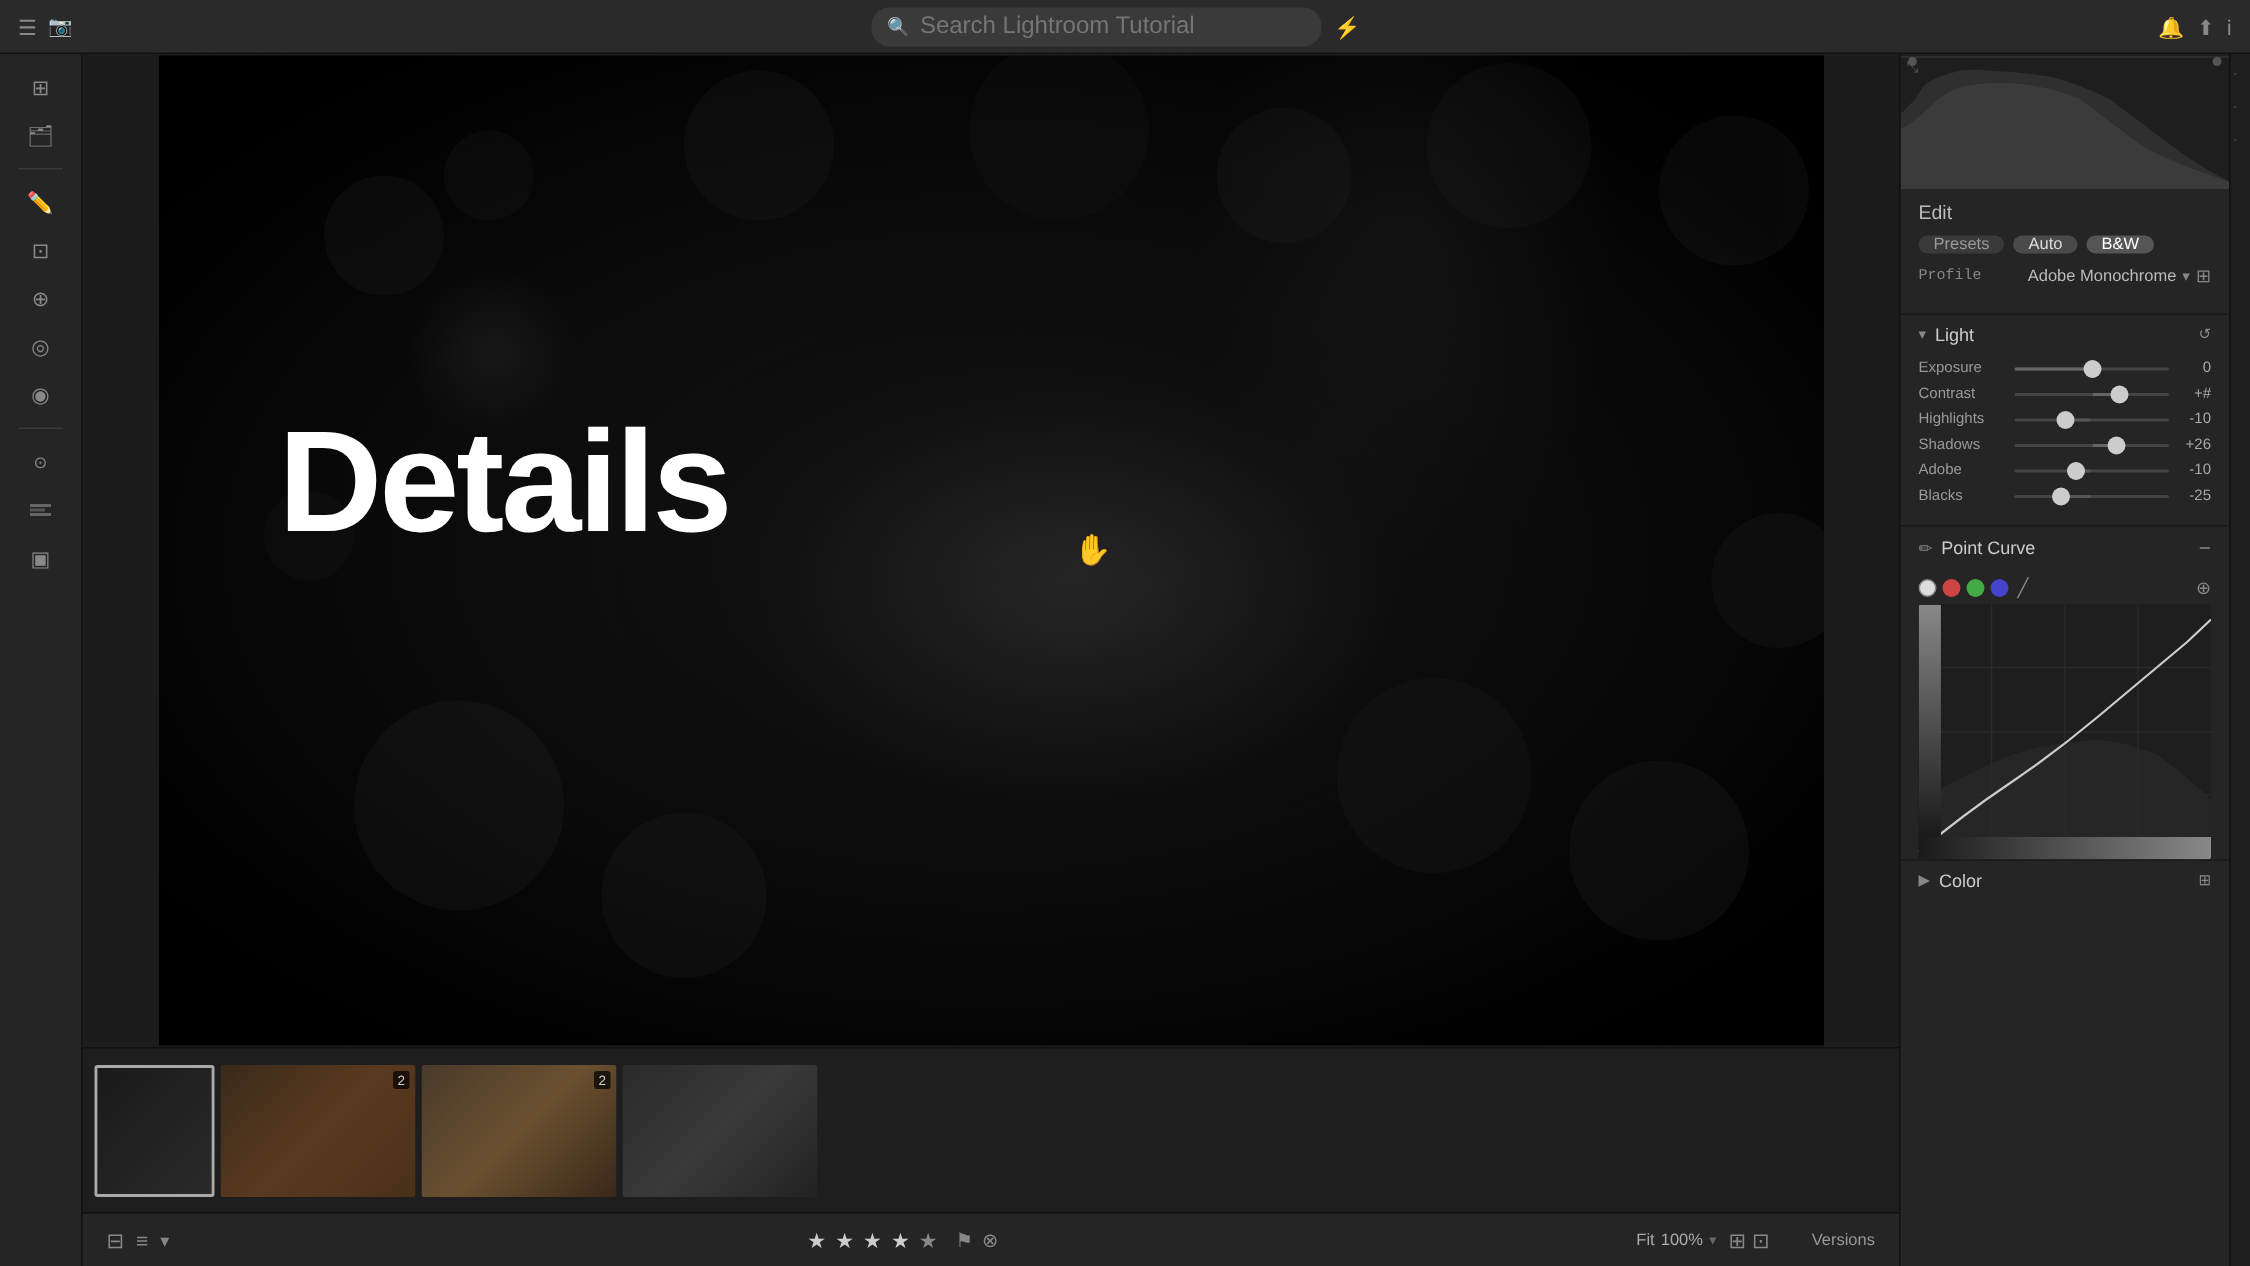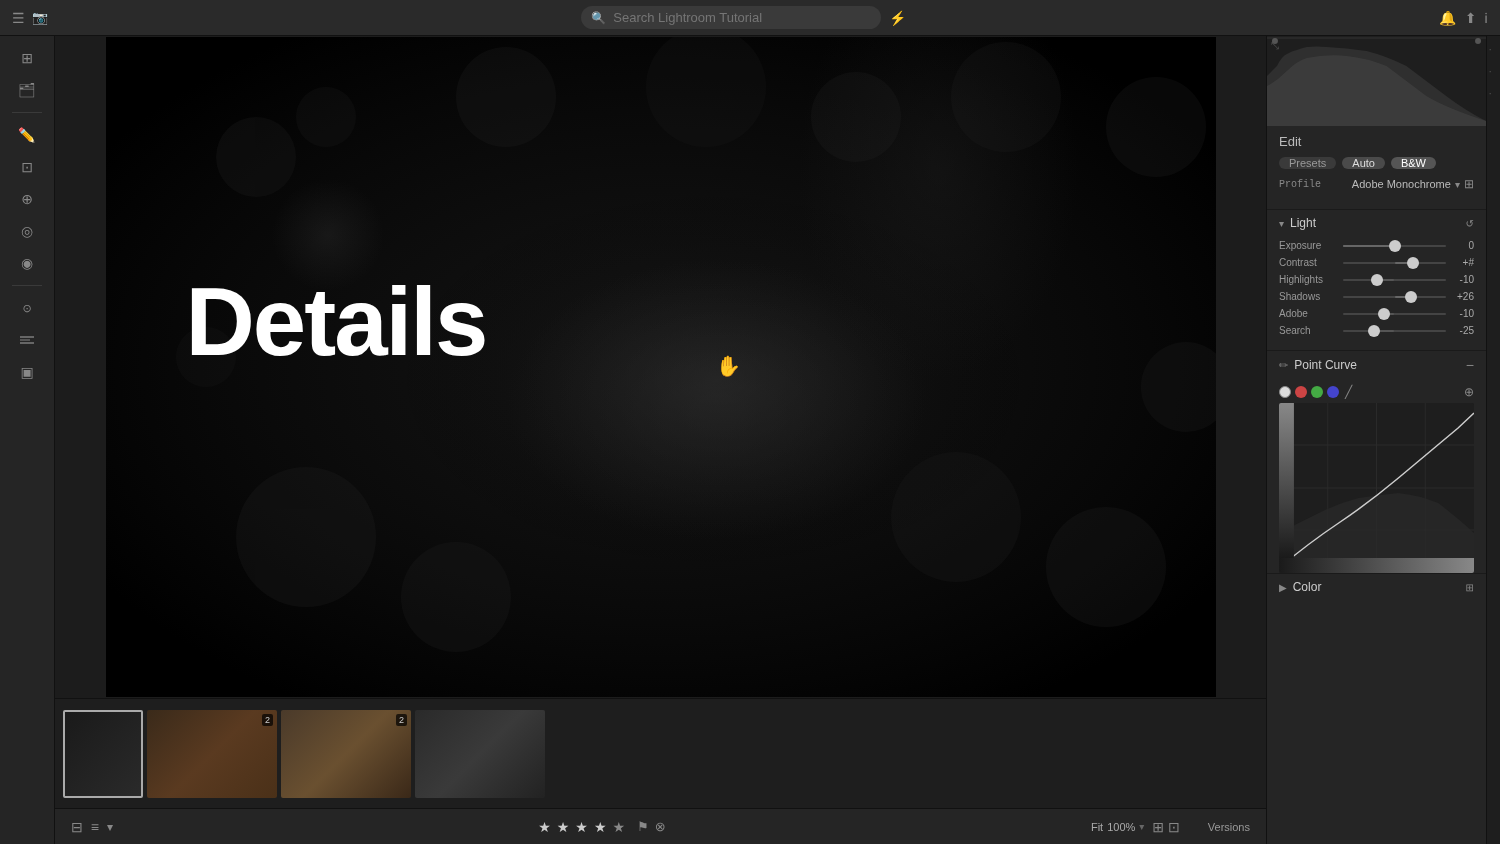--- a/index.html
+++ b/index.html
@@ -27,21 +27,21 @@
     }
     .top-bar-left { display: flex; align-items: center; gap: 8px; }
     .top-bar-center { display: flex; align-items: center; gap: 8px; }
     .top-bar-right { display: flex; align-items: center; gap: 8px; }
 
     .search-bar {
       background: #3a3a3a;
       border: none;
       border-radius: 12px;
       color: #f0abfc;
-      font-size: 13px;
+      font-size: 16px;
       padding: 4px 32px;
       width: 300px;
       outline: none;
       position: relative;
     }
     .search-container {
       position: relative;
       display: flex;
       align-items: center;
     }
@@ -688,21 +688,21 @@
       <div class="slider-row">
         <span class="slider-label">Adobe</span>
         <div class="slider-track">
           <div class="slider-fill" style="left:40%;width:10%;background:#555;"></div>
           <div class="slider-thumb" style="left:40%;"></div>
         </div>
         <span class="slider-value">-10</span>
       </div>
 
       <div class="slider-row">
-        <span class="slider-label">Search</span>
+        <span class="slider-label">Blacks</span>
         <div class="slider-track">
           <div class="slider-fill" style="left:30%;width:20%;background:#555;"></div>
           <div class="slider-thumb" style="left:30%;"></div>
         </div>
         <span class="slider-value">-25</span>
       </div>
     </div>
 
     <div class="curve-header">
       <div class="curve-header-left">

